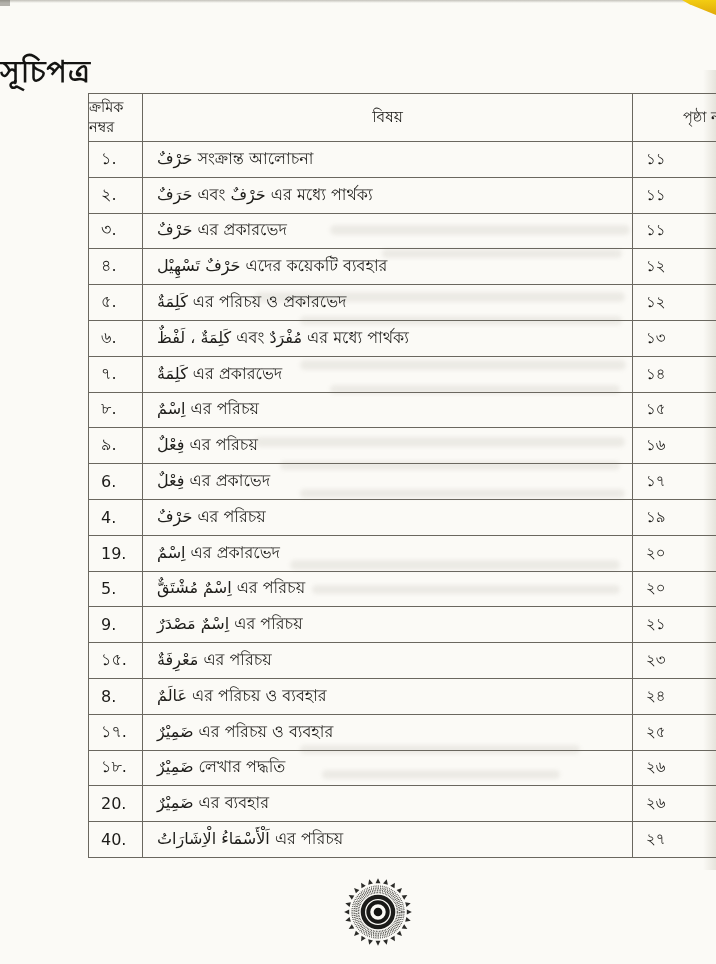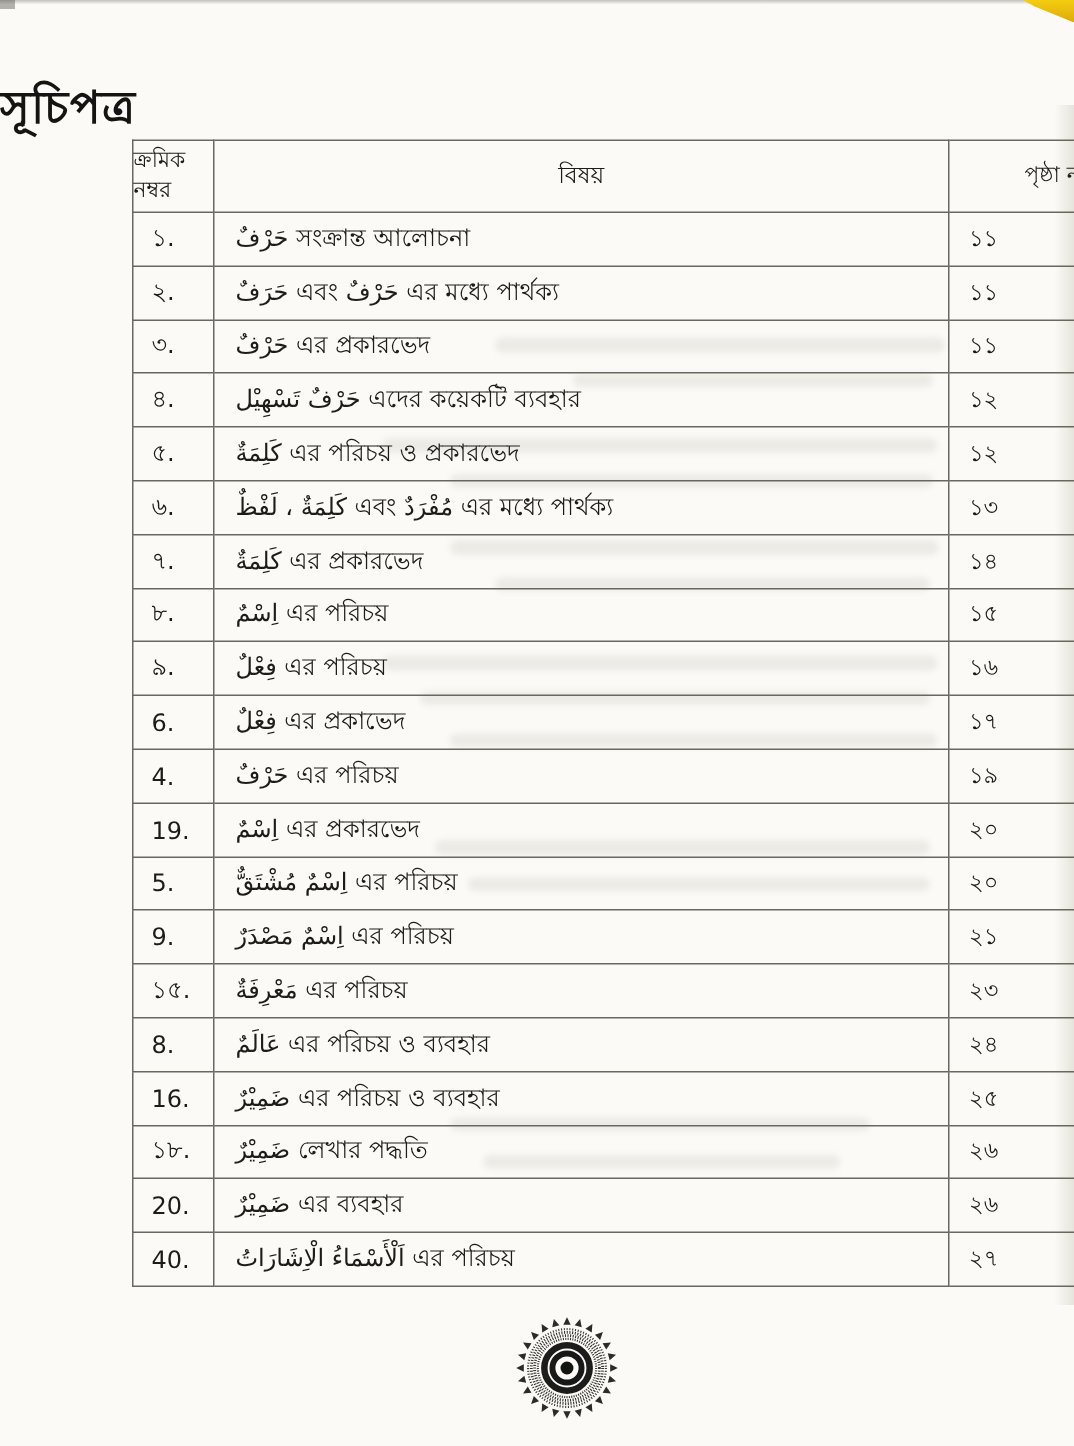--- a/index.html
+++ b/index.html
@@ -163,21 +163,21 @@
         <td class="serial">১৫.</td>
         <td class="subject"><span class="t">مَعْرِفَةٌ এর পরিচয়</span></td>
         <td class="pageno">২৩</td>
       </tr>
       <tr>
         <td class="serial">8.</td>
         <td class="subject"><span class="t">عَالَمٌ এর পরিচয় ও ব্যবহার</span></td>
         <td class="pageno">২৪</td>
       </tr>
       <tr>
-        <td class="serial">16.</td>
+        <td class="serial">১৭.</td>
         <td class="subject"><span class="t">ضَمِيْرٌ এর পরিচয় ও ব্যবহার</span></td>
         <td class="pageno">২৫</td>
       </tr>
       <tr>
         <td class="serial">১৮.</td>
         <td class="subject"><span class="t">ضَمِيْرٌ লেখার পদ্ধতি</span></td>
         <td class="pageno">২৬</td>
       </tr>
       <tr>
         <td class="serial">20.</td>

